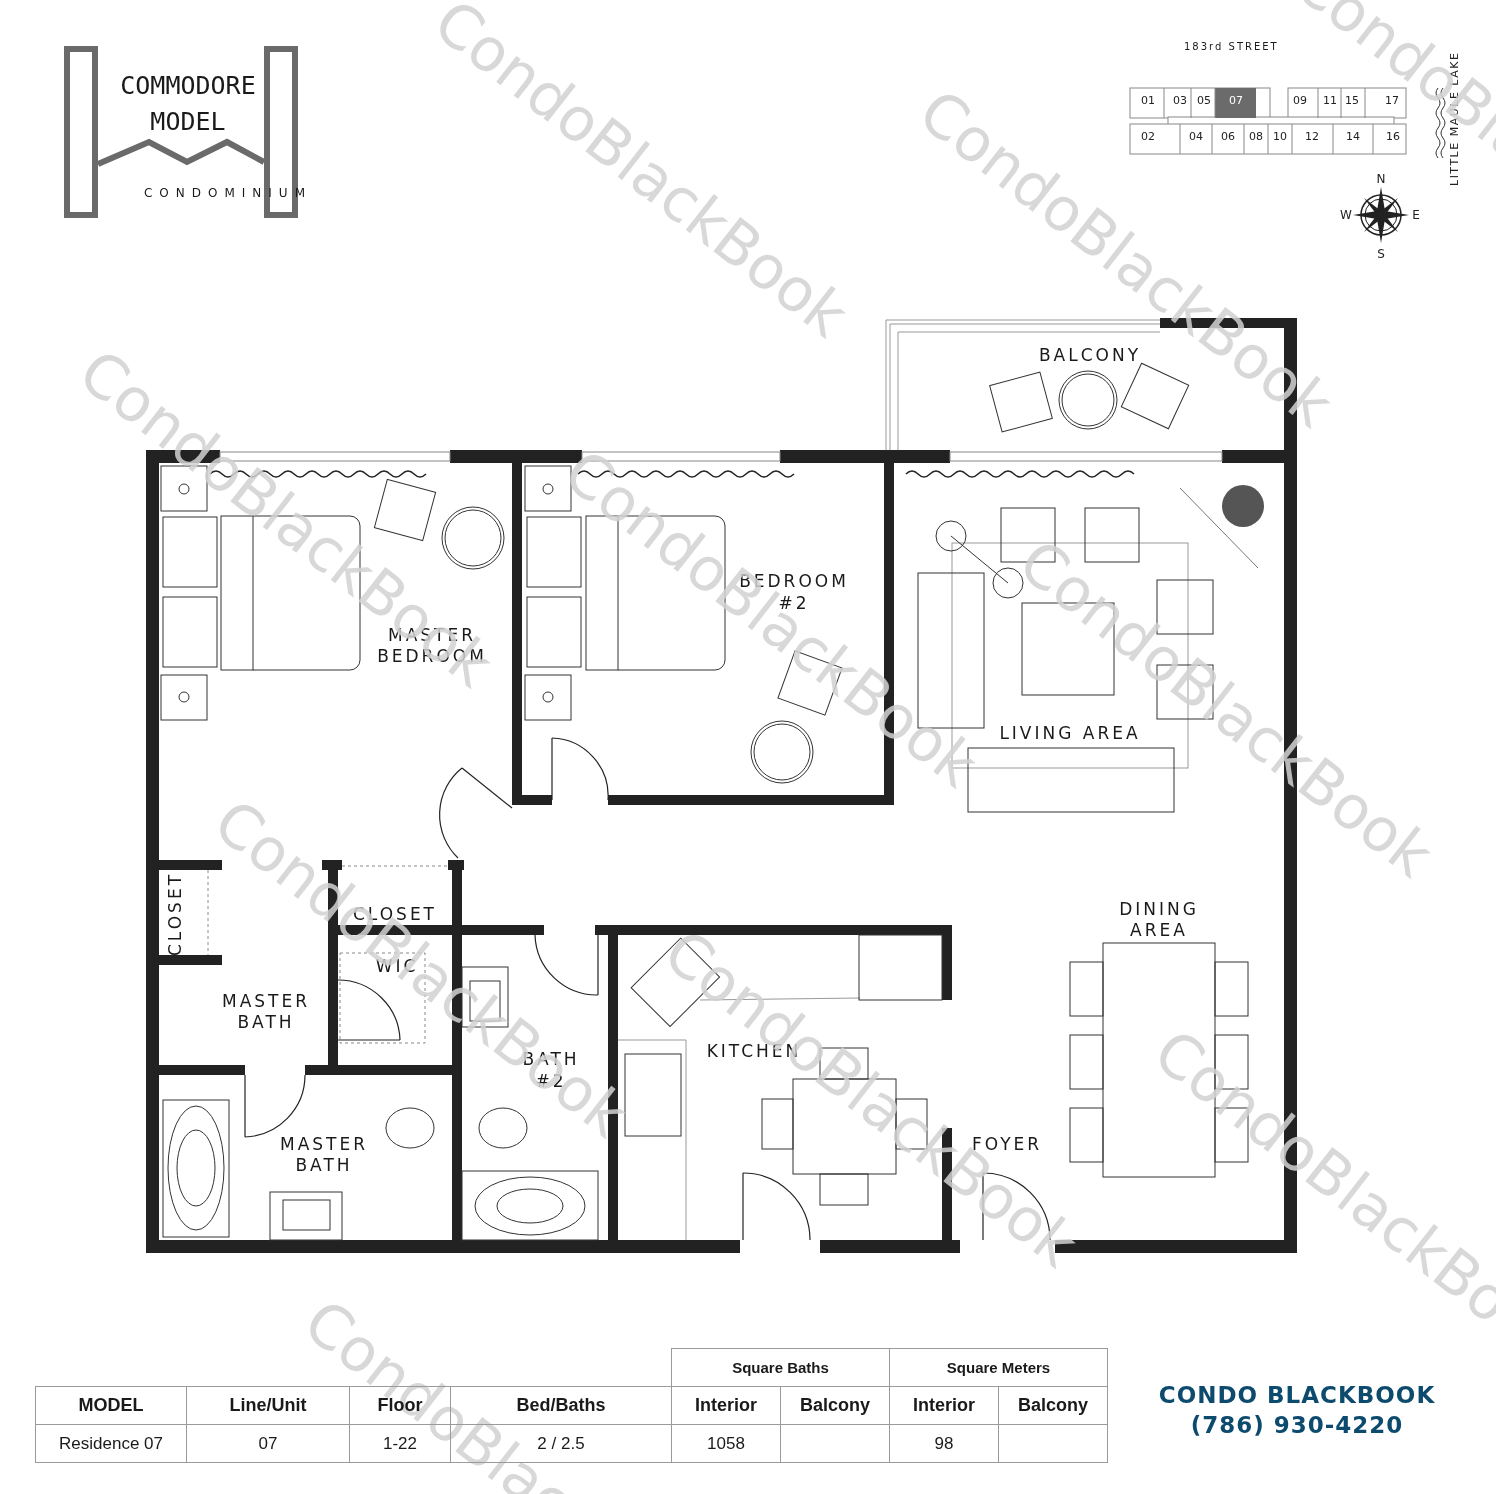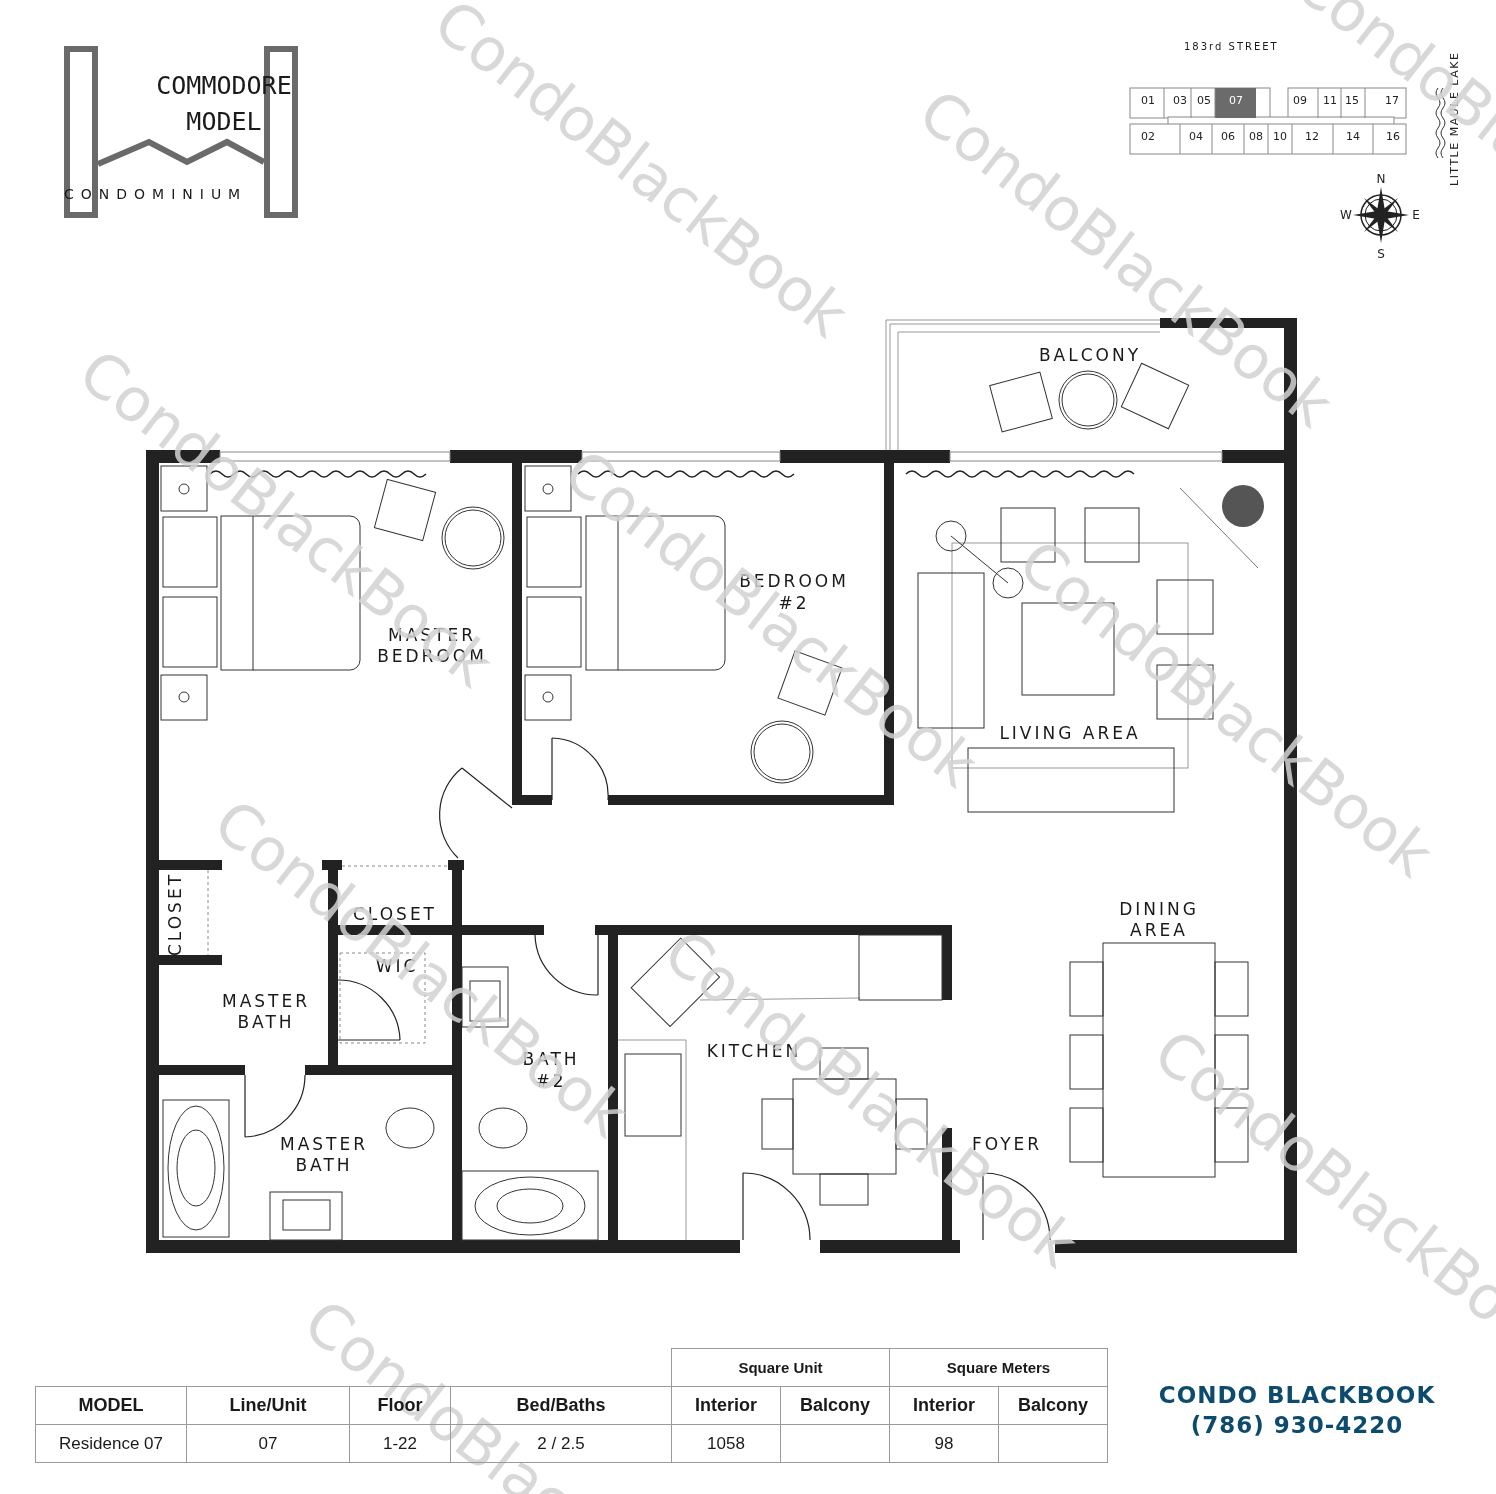--- a/index.html
+++ b/index.html
@@ -5,22 +5,22 @@
   html, body { margin: 0; padding: 0; background: #ffffff; }
   body { width: 1496px; height: 1494px; position: relative; overflow: hidden; font-family: "Liberation Sans", sans-serif; color: #1a1a1a; }
   .abs { position: absolute; }
   svg text { font-family: "DejaVu Sans", sans-serif; }
   .room-label { font-family: "DejaVu Sans", sans-serif; font-size: 17px; letter-spacing: 3px; fill: #1a1a1a; }
   .wm { font-family: "DejaVu Sans", sans-serif; font-size: 60px; fill: #d2d2d2; opacity: .85; }
 
   
   #logo { left: 64px; top: 46px; width: 248px; height: 178px; }
   #logo .bar { position: absolute; top: 0; width: 34px; height: 172px; border: 6px solid #6a6a6a; box-sizing: border-box; }
-  #logo .title { position: absolute; left: 0; width: 248px; text-align: center; font-family: "DejaVu Sans Mono", monospace; font-size: 25px; color: #1a1a1a; letter-spacing: 0; line-height: 36px; top: 22px; margin-left: 36px; }
-  #logo .sub { position: absolute; left: 0; width: 248px; text-align: left; font-family: "DejaVu Sans", sans-serif; font-size: 14px; letter-spacing: 7px; top: 140px; color: #1a1a1a; }
+  #logo .title { position: absolute; left: 0; width: 248px; text-align: center; font-family: "DejaVu Sans Mono", monospace; font-size: 25px; color: #1a1a1a; letter-spacing: 0; line-height: 36px; top: 22px; }
+  #logo .sub { position: absolute; left: 0; width: 248px; text-align: right; font-family: "DejaVu Sans", sans-serif; font-size: 12px; letter-spacing: 7px; top: 140px; color: #1a1a1a; }
 
   
   #keyplan { left: 1120px; top: 40px; width: 370px; height: 230px; }
   #street-label { left: 1184px; top: 41px; font-size: 10px; letter-spacing: 2px; font-family: "DejaVu Sans", sans-serif; }
 
   
   #spec-table { left: 35px; top: 1348px; }
   table { border-collapse: collapse; font-family: "Liberation Sans", sans-serif; font-size: 17px; color: #1a1a1a; }
   td { border: 1px solid #9a9a9a; text-align: center; height: 37px; padding: 0; }
   td.blank { border: none; }
@@ -315,21 +315,21 @@
 </svg>
 
 <div id="spec-table" class="abs">
   <table>
     <tbody>
         <tr>
       <td class="blank" style="width:150px"></td>
       <td class="blank" style="width:162px"></td>
       <td class="blank" style="width:100px"></td>
       <td class="blank" style="width:220px"></td>
-      <td class="grp" colspan="2">Square Unit</td>
+      <td class="grp" colspan="2">Square Baths</td>
       <td class="grp" colspan="2">Square Meters</td>
     </tr>
     <tr>
       <td class="hdr" style="width:150px">MODEL</td>
       <td class="hdr" style="width:162px">Line/Unit</td>
       <td class="hdr" style="width:100px">Floor</td>
       <td class="hdr" style="width:220px">Bed/Baths</td>
       <td class="hdr" style="width:108px">Interior</td>
       <td class="hdr" style="width:108px">Balcony</td>
       <td class="hdr" style="width:108px">Interior</td>

